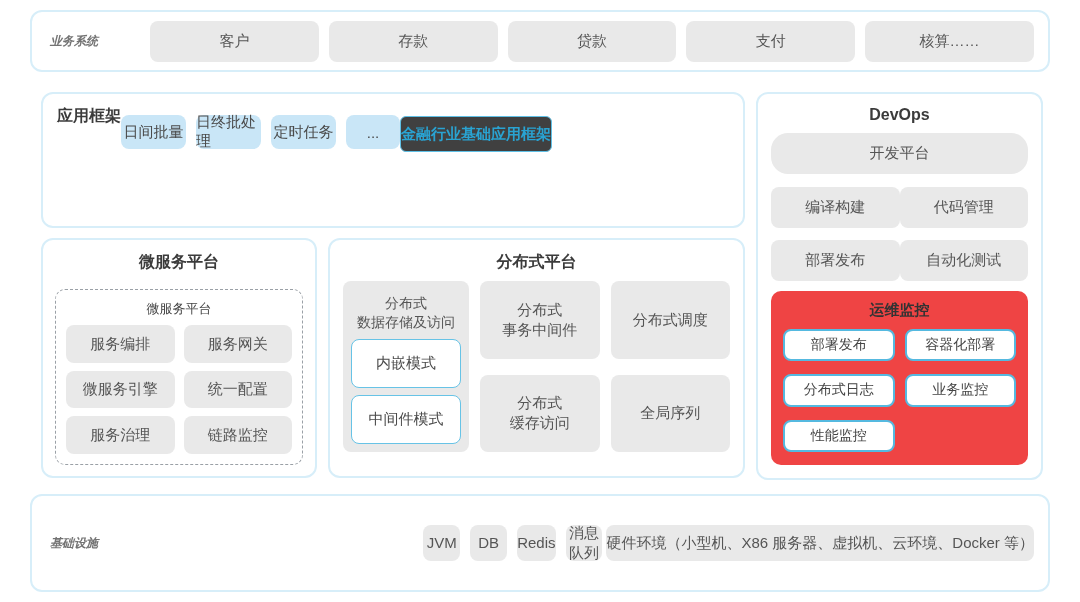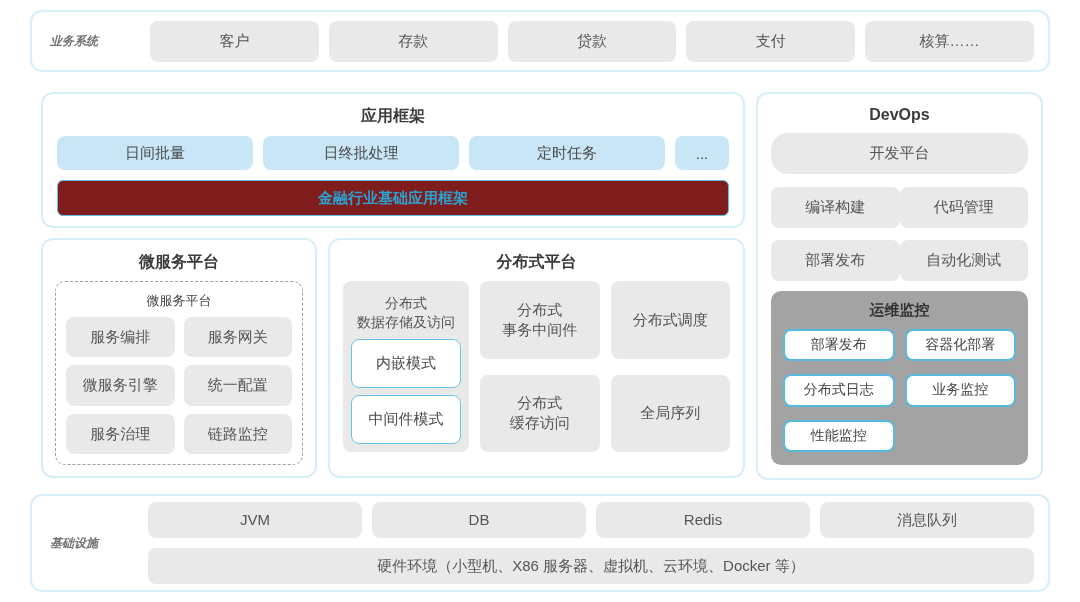--- a/index.html
+++ b/index.html
@@ -29,49 +29,49 @@
   }
   .side-label { font-size: 12px; color: #737373; font-weight: 600; flex: 0 0 96px; padding-left: 6px; font-style: italic; }
 
   
   #biz-panel { left: 30px; top: 10px; width: 1020px; height: 62px;
     display: flex; align-items: center; gap: 10px; padding: 0 14px 0 12px; }
   #biz-panel .gbtn { flex: 1; height: 41px; }
 
   
   #appfw-panel { left: 41px; top: 92px; width: 704px; height: 136px;
-    display: flex; flex-direction: column; padding: 12px 14px 10px; }
+    display: flex; flex-direction: row; padding: 12px 14px 10px; }
   .fw-row { display: flex; gap: 10px; margin-top: 9px; height: 34px; }
   .fw-row .bbtn { flex: 1; }
   .fw-row .fw-dots { flex: 0 0 54px; }
   .fw-base {
-    margin-top: 10px; height: 36px; background: #7f1d1d;
+    margin-top: 10px; height: 36px; background: #404040;
     border: 1.5px solid #5fc0e6; border-radius: 6px;
     color: #29a3d2; font-weight: 600; font-size: 15px;
     display: flex; align-items: center; justify-content: center;
   }
 
   
   #devops-panel { left: 756px; top: 92px; width: 287px; height: 388px;
     display: flex; flex-direction: column; padding: 12px 13px 13px; }
   .dev-platform { margin-top: 9px; height: 41px; flex: 0 0 41px; border-radius: 17px; }
   .dev-grid { margin-top: 13px; display: grid; grid-template-columns: 1fr 1fr;
     gap: 12px 0; }
   .dev-grid .gbtn { height: 41px; }
-  .monitor { margin-top: 10px; flex: 1; background: #a3a3a3; border-radius: 10px;
+  .monitor { margin-top: 10px; flex: 1; background: #ef4444; border-radius: 10px;
     display: flex; flex-direction: column; padding: 10px 12px 13px; }
   .monitor-title { text-align: center; font-size: 15px; color: #333; font-weight: 600; }
   .monitor-grid { margin-top: 9px; flex: 1; display: grid;
     grid-template-columns: 1fr 1fr; grid-template-rows: repeat(3, 1fr); gap: 13px 10px; }
   .wbtn { background: #fff; border: 2px solid #55b9e0; border-radius: 8px;
     color: #444; font-size: 14px; display: flex; align-items: center; justify-content: center; }
 
   
   #micro-panel { left: 41px; top: 238px; width: 276px; height: 240px;
-    display: flex; flex-direction: column; padding: 12px 12px 11px; }
+    display: flex; flex-direction: column; padding: 12px 12px 11px; gap: 8px; }
   .dashed { margin-top: 8px; flex: 1; border: 1.5px dashed #9aa0a6; border-radius: 10px;
     display: flex; flex-direction: column; padding: 8px 10px 10px; }
   .dashed-title { text-align: center; font-size: 13px; color: #444; margin: 2px 0 7px; }
   .micro-grid { flex: 1; display: grid; grid-template-columns: 1fr 1fr;
     grid-template-rows: repeat(3, 1fr); gap: 8px 9px; }
 
   
   #dist-panel { left: 328px; top: 238px; width: 417px; height: 240px;
     display: flex; flex-direction: column; padding: 12px 13px 24px; }
   .dist-grid { margin-top: 8px; flex: 1; display: grid;
@@ -79,21 +79,21 @@
   .storage { grid-row: span 2; background: #e9e9e9; border-radius: 8px;
     display: flex; flex-direction: column; padding: 8px; }
   .storage-title { text-align: center; font-size: 14px; color: #555; line-height: 1.35; margin-top: 5px; }
   .mode-btn { flex: 1; margin-top: 7px; background: #fff; border: 1.5px solid #67c3e6;
     border-radius: 8px; color: #4a4a4a; font-size: 15px;
     display: flex; align-items: center; justify-content: center; }
 
   
   #infra-panel { left: 30px; top: 494px; width: 1020px; height: 98px;
     display: flex; align-items: center; gap: 8px; padding: 0 14px 0 12px; }
-  .infra-col { flex: 1; display: flex; flex-direction: column; gap: 10px; justify-content: flex-end; }
+  .infra-col { flex: 1; display: flex; flex-direction: row; gap: 4px; justify-content: flex-end; }
   .infra-row { display: flex; gap: 10px; height: 36px; }
   .infra-row .gbtn { flex: 1; }
   .hw-box { height: 36px; }
 </style>
 </head>
 <body>
 
 <div class="panel" id="biz-panel">
   <div class="side-label">业务系统</div>
   <div class="gbtn">客户</div>

